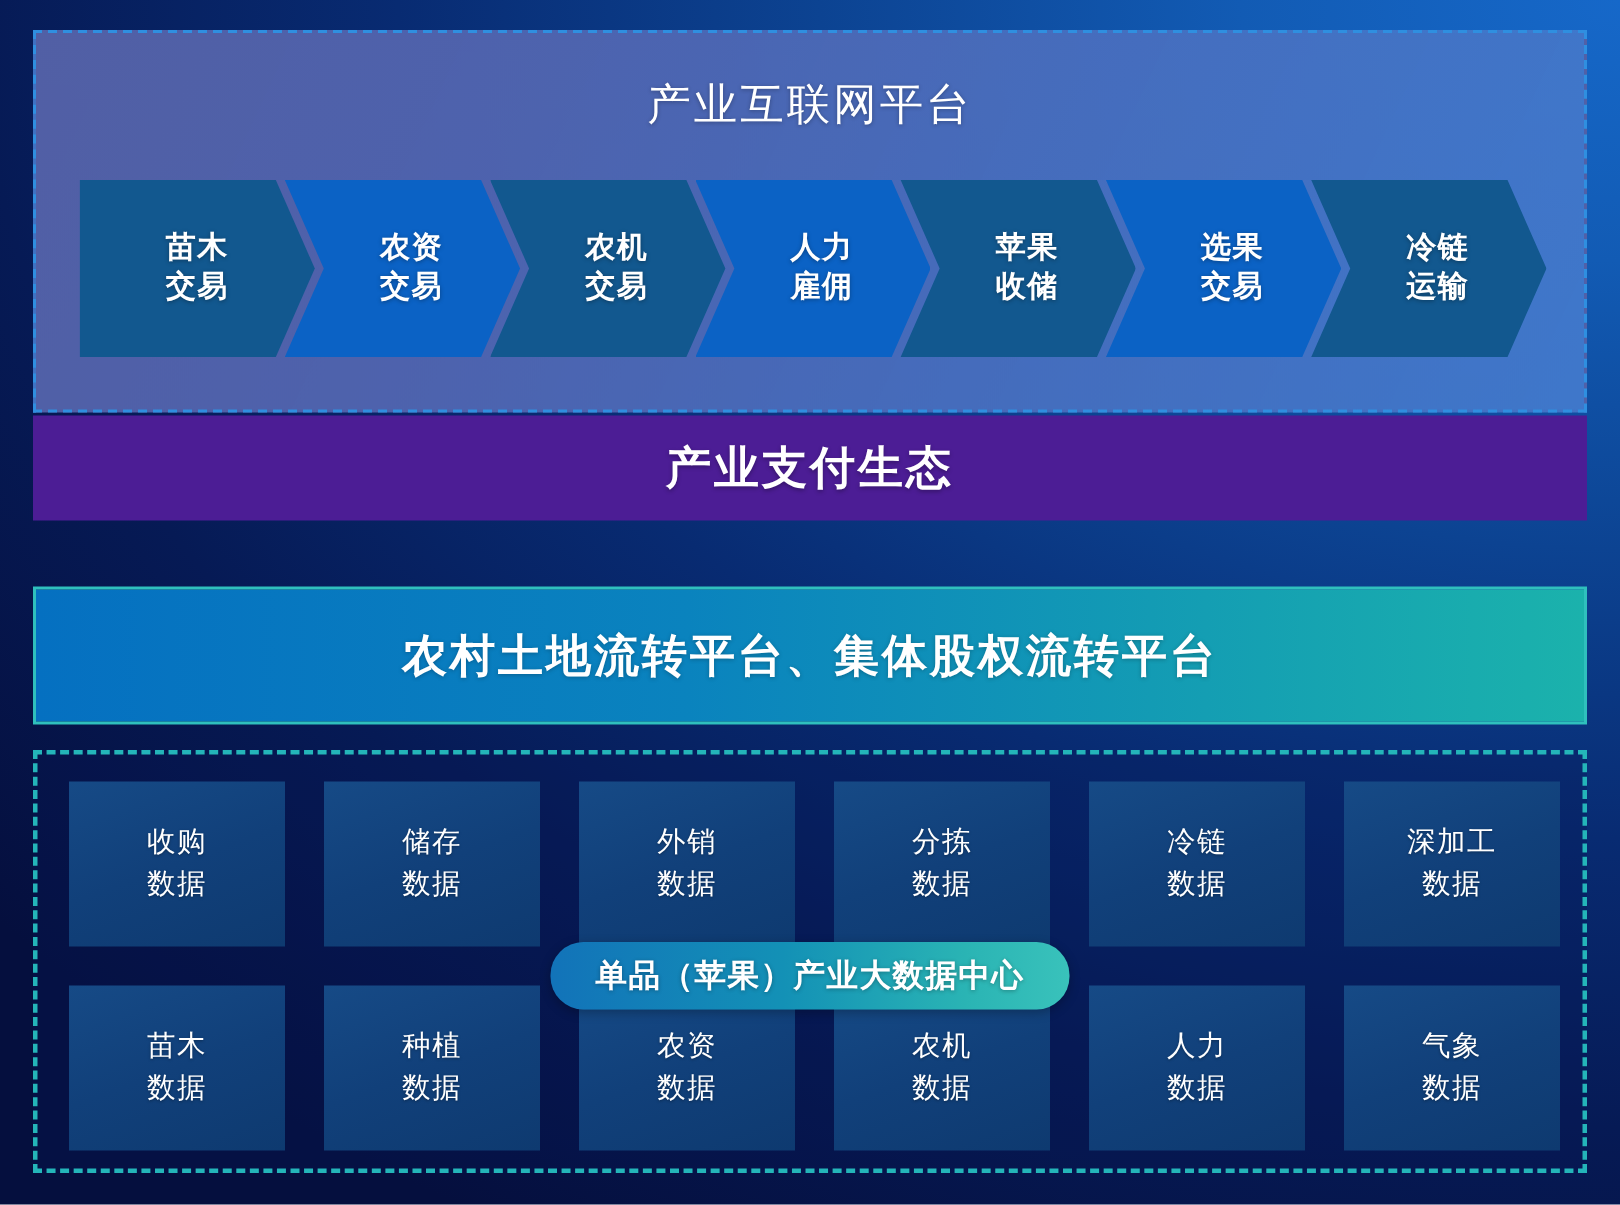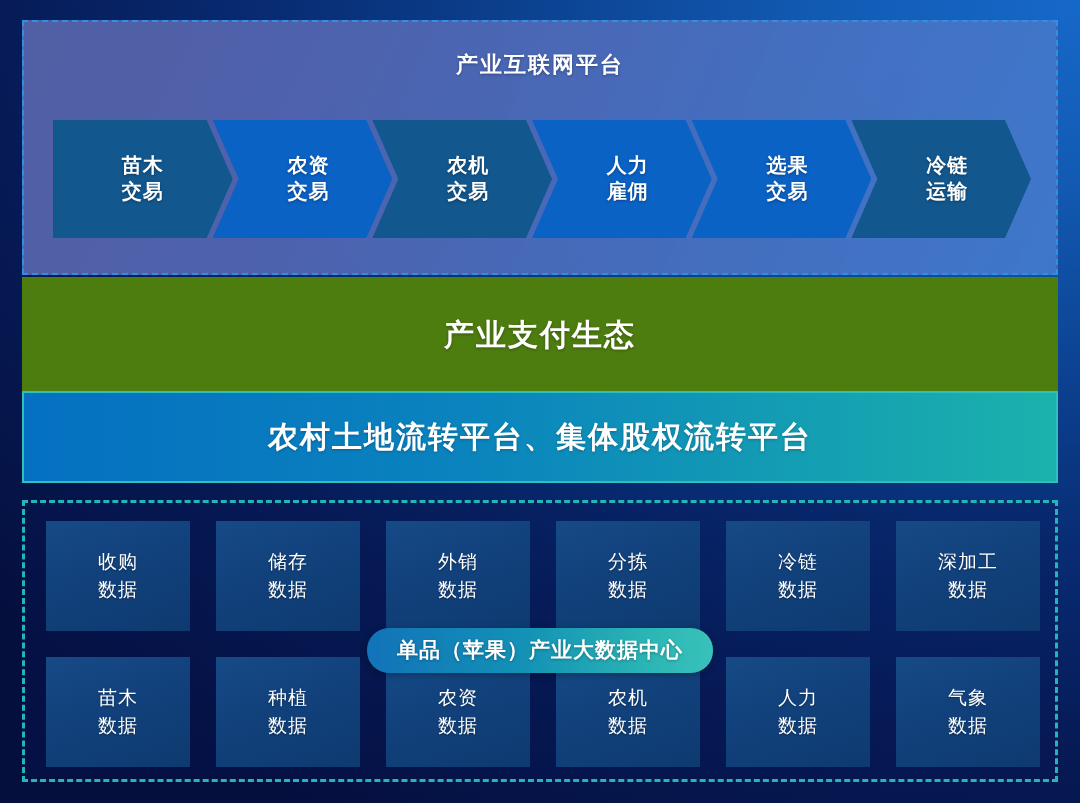--- a/index.html
+++ b/index.html
@@ -29,22 +29,22 @@
     border: 2px dashed #2f8fe0;
     background: linear-gradient(115deg,
         rgba(83,96,166,0.98) 0%,
         rgba(80,100,175,0.97) 30%,
         rgba(72,110,190,0.95) 62%,
         rgba(66,122,205,0.93) 100%);
   }
 
   #top-title {
     text-align: center;
-    font-size: 22px;
-    font-weight: bold;
+    font-size: 29px;
+    font-weight: normal;
     letter-spacing: 2px;
     padding-top: 28px;
     color: #ffffff;
     text-shadow: 0 1px 3px rgba(0,0,0,0.30);
   }
 
   
   #chevron-band {
     position: absolute;
     left: 29px;
@@ -84,22 +84,22 @@
     padding-left: 12px;
   }
   .chevron:first-child .chev-label { padding-left: 0; }
 
   
   #payment-bar {
     position: absolute;
     left: 22px;
     top: 277px;
     width: 1036px;
-    height: 116px;
-    background: #4d7c0f;
+    height: 70px;
+    background: #4c1d95;
     display: flex;
     align-items: center;
     justify-content: center;
   }
   #payment-bar .bar-text {
     font-size: 30px;
     font-weight: bold;
     letter-spacing: 2px;
     text-shadow: 0 1px 3px rgba(0,0,0,0.30);
   }
@@ -209,20 +209,26 @@
           <div>农机</div>
           <div>交易</div>
         </div>
       </div>
       <div class="chevron light">
         <div class="chev-label">
           <div>人力</div>
           <div>雇佣</div>
         </div>
       </div>
+      <div class="chevron dark">
+        <div class="chev-label">
+          <div>苹果</div>
+          <div>收储</div>
+        </div>
+      </div>
       <div class="chevron light">
         <div class="chev-label">
           <div>选果</div>
           <div>交易</div>
         </div>
       </div>
       <div class="chevron dark">
         <div class="chev-label">
           <div>冷链</div>
           <div>运输</div>

